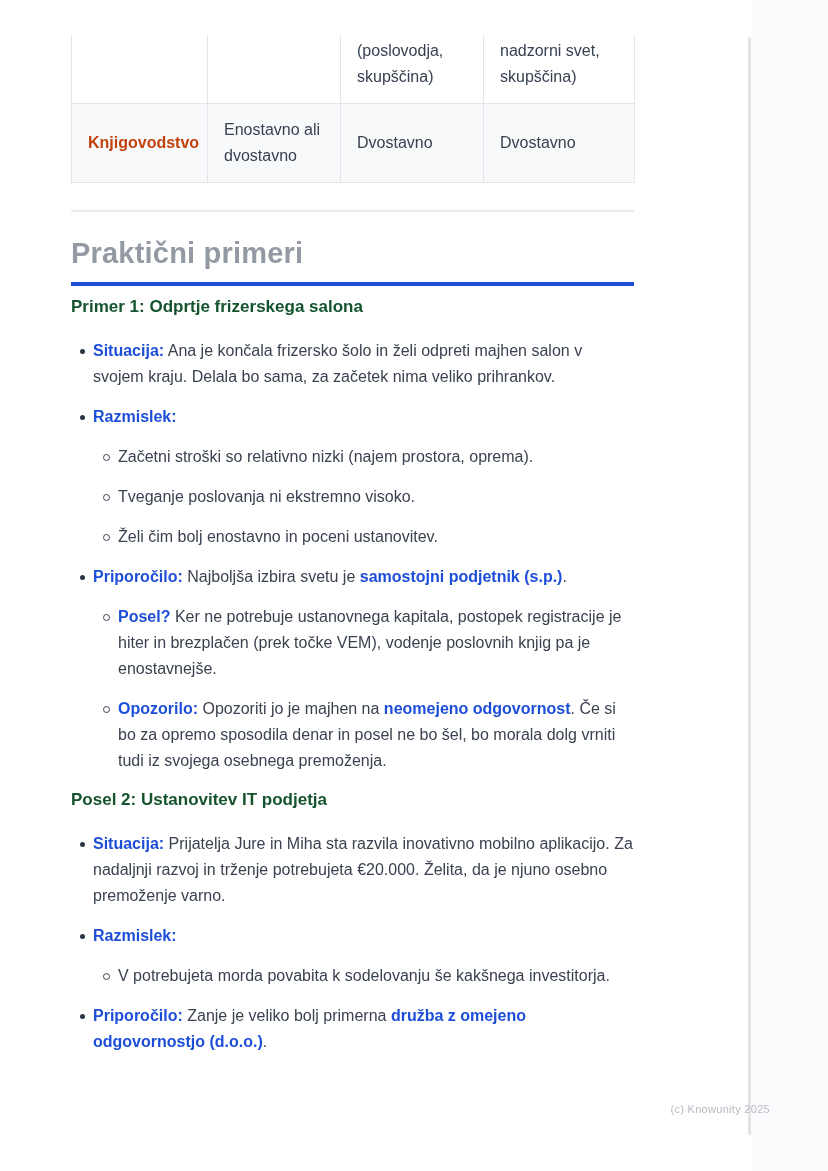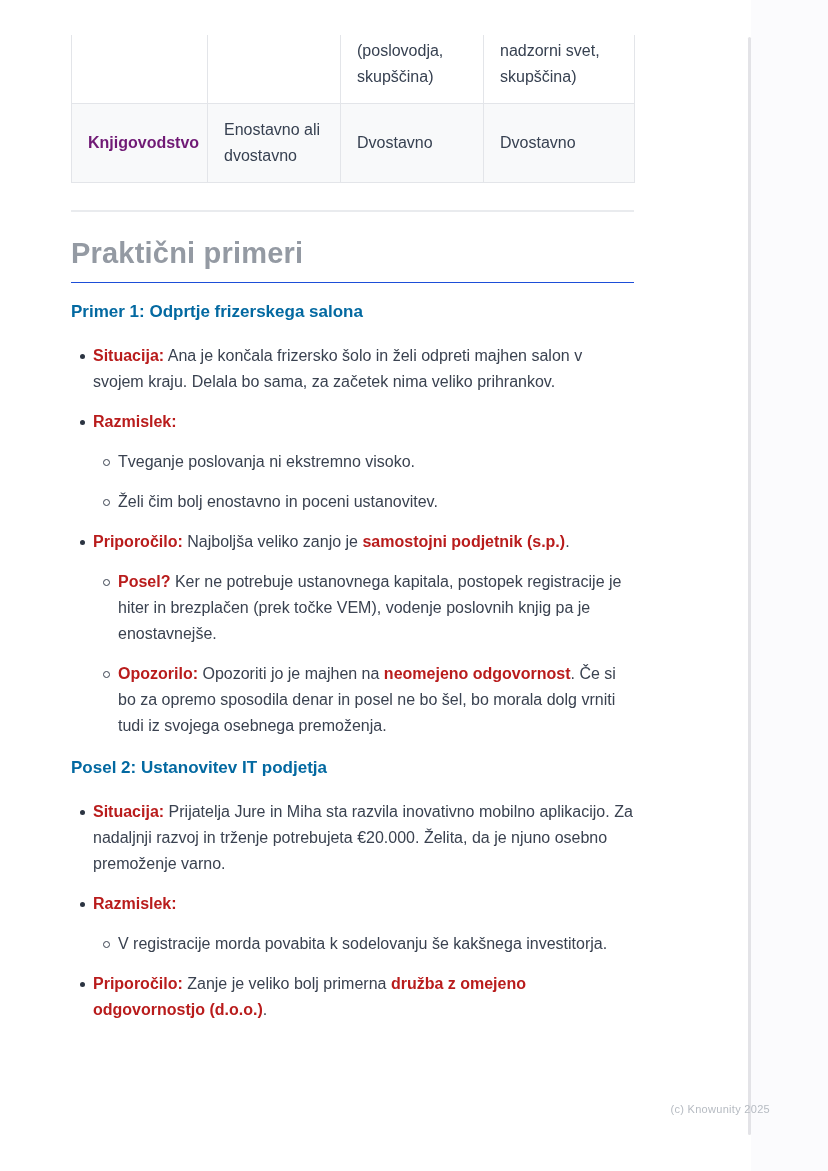--- a/index.html
+++ b/index.html
@@ -34,43 +34,43 @@
   tr.row-cut td {
     border-top:none;
     height:68px;
     vertical-align:top;
     padding-top:3px;
   }
   tr.row-shaded td {
     background:#f8f9fa;
     height:79px;
   }
-  td.cell-bold { font-weight:bold; color:#701a75; }
+  td.cell-bold { font-weight:bold; color:#c2410c; }
   
   .hr-rule {
     height:2px;
     background:#e9ebee;
     border:none;
     margin-top:27px;
   }
   h2.page-title {
     margin-top:25px;
     font-size:29px;
     font-weight:bold;
     color:#949aa3;
     letter-spacing:0.2px;
     padding-bottom:12px;
-    border-bottom:1px solid #1d4ed8;
+    border-bottom:4px solid #1d4ed8;
   }
   h3.section-title {
-    margin-top:17px;
+    margin-top:9px;
     font-size:17px;
     line-height:24px;
     font-weight:bold;
-    color:#0369a1;
+    color:#14532d;
   }
   
   .list { margin-top:19px; }
   .li { display:flex; align-items:flex-start; margin-bottom:14px; }
   .li.l1 { padding-left:9px; }
   .li.l2 { padding-left:32px; }
   .marker { flex:0 0 auto; display:inline-block; }
   .marker.dot {
     width:5px; height:5px;
     background:#2b3442;
@@ -82,21 +82,21 @@
     border:1.5px solid #3a4250;
     border-radius:50%;
     margin:10px 8px 0 0;
   }
   .li-text {
     flex:1 1 auto;
     font-size:16px;
     line-height:26px;
     color:#3a4250;
   }
-  .li-text .b { font-weight:bold; color:#b91c1c; }
+  .li-text .b { font-weight:bold; color:#1d4ed8; }
   
   .right-strip {
     position:absolute;
     left:751px; top:0;
     width:77px; height:1171px;
     background:#fbfbfd;
   }
   .scrollbar {
     position:absolute;
     left:748px; top:37px;
@@ -154,29 +154,33 @@
       <div class="li l1">
         <span class="marker dot"></span>
         <div class="li-text"><span class="b">Situacija:</span><span> Ana je končala frizersko šolo in želi odpreti majhen salon v svojem kraju. Delala bo sama, za začetek nima veliko prihrankov.</span></div>
       </div>
       <div class="li l1">
         <span class="marker dot"></span>
         <div class="li-text"><span class="b">Razmislek:</span></div>
       </div>
       <div class="li l2">
         <span class="marker ring"></span>
+        <div class="li-text"><span>Začetni stroški so relativno nizki (najem prostora, oprema).</span></div>
+      </div>
+      <div class="li l2">
+        <span class="marker ring"></span>
         <div class="li-text"><span>Tveganje poslovanja ni ekstremno visoko.</span></div>
       </div>
       <div class="li l2">
         <span class="marker ring"></span>
         <div class="li-text"><span>Želi čim bolj enostavno in poceni ustanovitev.</span></div>
       </div>
       <div class="li l1">
         <span class="marker dot"></span>
-        <div class="li-text"><span class="b">Priporočilo:</span><span> Najboljša veliko zanjo je </span><span class="b">samostojni podjetnik (s.p.)</span><span>.</span></div>
+        <div class="li-text"><span class="b">Priporočilo:</span><span> Najboljša izbira svetu je </span><span class="b">samostojni podjetnik (s.p.)</span><span>.</span></div>
       </div>
       <div class="li l2">
         <span class="marker ring"></span>
         <div class="li-text"><span class="b">Posel?</span><span> Ker ne potrebuje ustanovnega kapitala, postopek registracije je hiter in brezplačen (prek točke VEM), vodenje poslovnih knjig pa je enostavnejše.</span></div>
       </div>
       <div class="li l2">
         <span class="marker ring"></span>
         <div class="li-text"><span class="b">Opozorilo:</span><span> Opozoriti jo je majhen na </span><span class="b">neomejeno odgovornost</span><span>. Če si bo za opremo sposodila denar in posel ne bo šel, bo morala dolg vrniti tudi iz svojega osebnega premoženja.</span></div>
       </div>
     </div>
@@ -186,21 +190,21 @@
       <div class="li l1">
         <span class="marker dot"></span>
         <div class="li-text"><span class="b">Situacija:</span><span> Prijatelja Jure in Miha sta razvila inovativno mobilno aplikacijo. Za nadaljnji razvoj in trženje potrebujeta €20.000. Želita, da je njuno osebno premoženje varno.</span></div>
       </div>
       <div class="li l1">
         <span class="marker dot"></span>
         <div class="li-text"><span class="b">Razmislek:</span></div>
       </div>
       <div class="li l2">
         <span class="marker ring"></span>
-        <div class="li-text"><span>V registracije morda povabita k sodelovanju še kakšnega investitorja.</span></div>
+        <div class="li-text"><span>V potrebujeta morda povabita k sodelovanju še kakšnega investitorja.</span></div>
       </div>
       <div class="li l1">
         <span class="marker dot"></span>
         <div class="li-text"><span class="b">Priporočilo:</span><span> Zanje je veliko bolj primerna </span><span class="b">družba z omejeno odgovornostjo (d.o.o.)</span><span>.</span></div>
       </div>
     </div>
 
 </div>
 
 <div class="scrollbar"></div>

